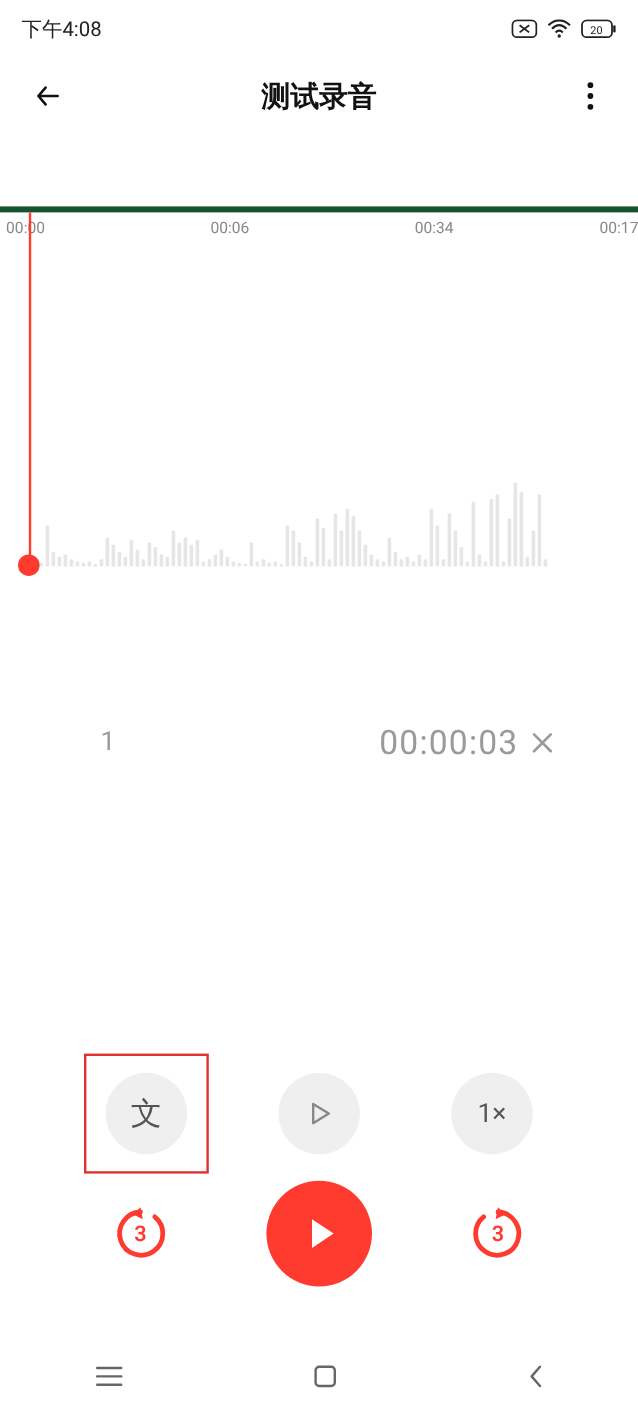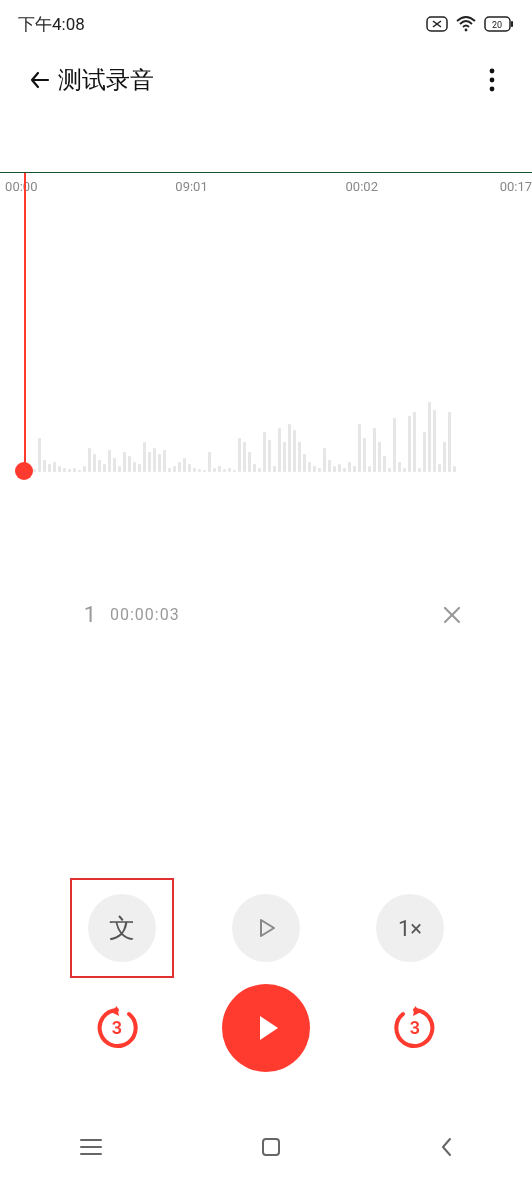--- a/index.html
+++ b/index.html
@@ -28,31 +28,31 @@
   
   .header {
     height: 64px;
     display: flex;
     align-items: center;
     justify-content: space-between;
     padding: 0 22px;
   }
   .header-title {
     flex: 1;
-    text-align: left;
+    text-align: center;
     font-size: 24px;
-    font-weight: 400;
+    font-weight: 700;
     color: #111;
   }
   .back-icon, .more-icon { width: 36px; display:flex; align-items:center; justify-content:center;}
 
   
   .timeline-wrap {
     margin-top: 60px;
-    border-top: 1px solid #14532d;
+    border-top: 5px solid #14532d;
     position: relative;
     height: 310px;
   }
   .tick-labels {
     position: relative;
     height: 30px;
   }
   .tick-label {
     position: absolute;
     top: 6px;
@@ -105,21 +105,21 @@
   
   .segment-row {
     margin-top: 120px;
     display: flex;
     align-items: center;
     padding: 0 60px 0 70px;
     color: #9a9a9a;
     font-size: 22px;
   }
   .segment-index { width: 40px; text-align:center; }
-  .segment-time { flex: 1; text-align: left; font-size: 16px; letter-spacing: 1px; }
+  .segment-time { flex: 1; text-align: right; font-size: 28px; letter-spacing: 1px; }
   .segment-close { width: 40px; display:flex; justify-content:center; }
 
   
   .controls-upper {
     position: absolute;
     bottom: 220px;
     left: 0; right: 0;
     display: flex;
     justify-content: space-around;
     align-items: center;
@@ -225,22 +225,22 @@
       <circle cx="3" cy="3" r="2.4" fill="#111"></circle>
       <circle cx="3" cy="12" r="2.4" fill="#111"></circle>
       <circle cx="3" cy="21" r="2.4" fill="#111"></circle>
     </svg>
   </div>
 </div>
 
 <div class="timeline-wrap">
   <div class="tick-labels" id="tick-labels">
       <span class="tick-label" style="left: 4%;">00:00</span>
-      <span class="tick-label" style="left: 36%;">09:01</span>
-      <span class="tick-label" style="left: 68%;">00:02</span>
+      <span class="tick-label" style="left: 36%;">00:06</span>
+      <span class="tick-label" style="left: 68%;">00:34</span>
       <span class="tick-label" style="left: 100%; transform: translateX(-100%);">00:17</span>
     </div>
   <div class="wave-area">
     <div class="wave-bars" id="wave-bars">
         <div class="wave-bar" style="height: 4px;"></div>
         <div class="wave-bar" style="height: 3px;"></div>
         <div class="wave-bar" style="height: 34px;"></div>
         <div class="wave-bar" style="height: 12px;"></div>
         <div class="wave-bar" style="height: 8px;"></div>
         <div class="wave-bar" style="height: 10px;"></div>

